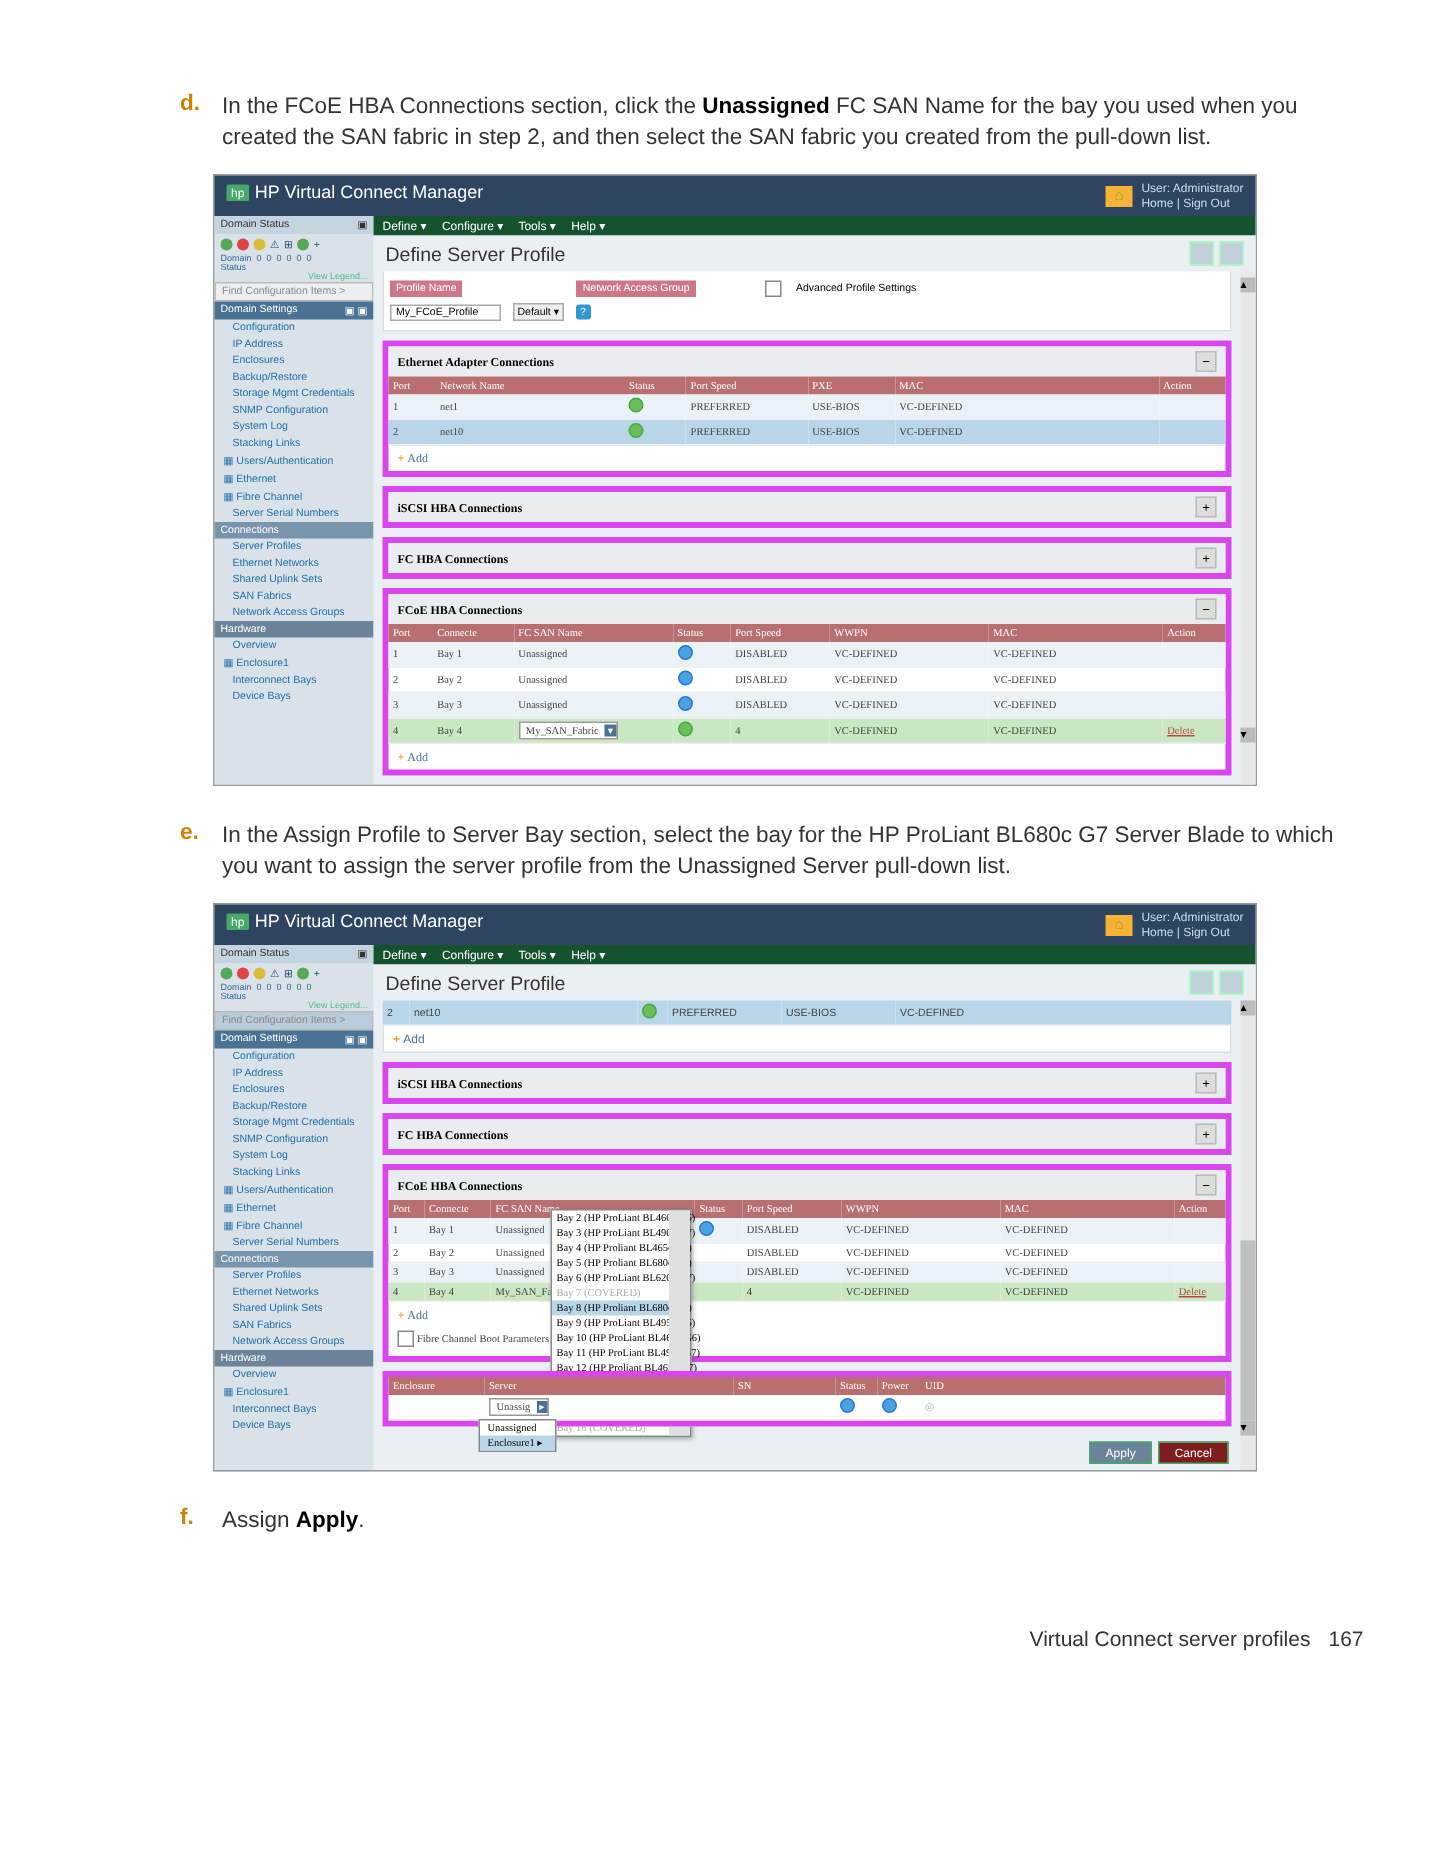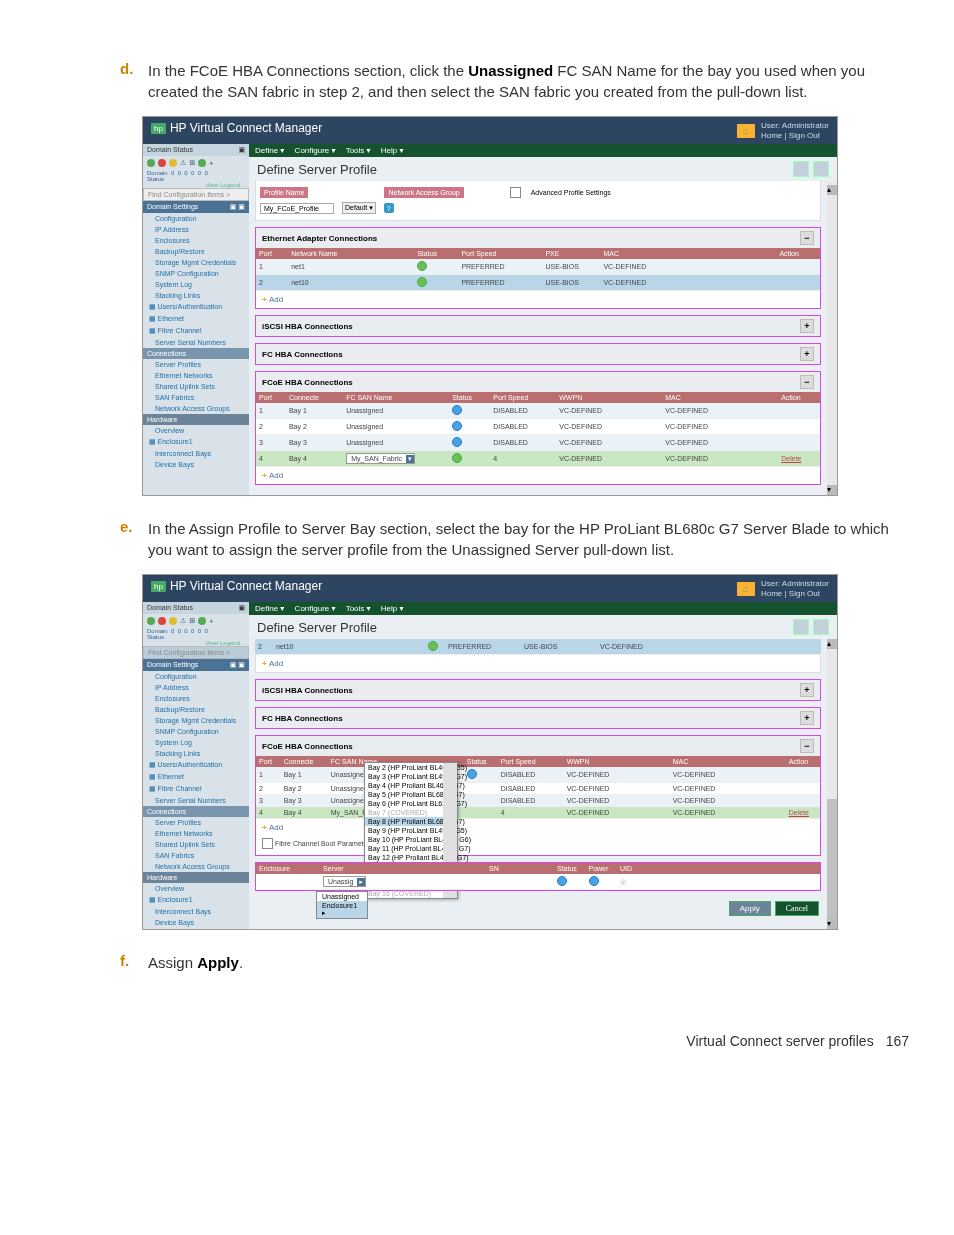--- a/index.html
+++ b/index.html
@@ -37,21 +37,21 @@
   .main-ic{display:flex;gap:4px;}
   .main-ic span{width:14px;height:14px;background:#c2d0da;display:inline-block;border:1px solid #9fb;}
   .section { margin: 0 6px; }
   .sec-title { background: #e0e6eb; color: #333; font-weight: bold; padding: 3px 6px; font-size:9px;}
   .sec-body { background: #fff; padding: 4px; border:1px solid #ddd; border-top:none;}
   .profile-row { display: flex; align-items: center; gap: 8px; font-size: 7px; padding:2px 0;}
   .lbl-orange { background: #c78; color: #fff; padding: 2px 4px; font-size:7px;}
   .input-box { border: 1px solid #aaa; padding: 1px 3px; background: #fff; font-size:7px;}
   .select-box { border:1px solid #aaa; background:#eee; padding:1px 2px; font-size:7px;}
   .q-icon{width:10px;height:10px;background:#39c;color:#fff;display:inline-flex;align-items:center;justify-content:center;font-size:7px;border-radius:2px;}
-  .panel { margin: 6px; border: 1px solid #d946ef; background:#fff;}
+  .panel { margin: 6px; border: 4px solid #d946ef; background:#fff;font-family:Liberation Serif, serif;}
   .panel-hd{background:#e9edf0;display:flex;justify-content:space-between;align-items:center;padding:3px 6px;font-size:8px;font-weight:bold;}
   .panel-hd .collapse{background:#ddd;width:12px;height:12px;display:inline-flex;align-items:center;justify-content:center;font-size:9px;border:1px solid #bbb;}
   .tbl { width: 100%; border-collapse: collapse; font-size: 7px; }
   .tbl th { background: #b96f6f; color: #fff; text-align: left; padding: 2px 3px; font-weight: normal; }
   .tbl td { padding: 2px 3px; border-bottom: 1px solid #eee; color:#444;}
   .tbl tr.row-a { background: #eaf2f7; }
   .tbl tr.row-sel { background: #b9d6e8; }
   .tbl tr.row-sel-green { background: #c9e7c2; }
   .circle-green { width: 8px; height: 8px; background: #6bbf59; border-radius: 50%; display: inline-block; border:1px solid #4a4;}
   .circle-blue { width: 8px; height: 8px; background: #4aa3df; border-radius: 50%; display: inline-block; border:1px solid #27d;}
@@ -519,21 +519,21 @@
                     </tr>
           </tbody>
                 </table>
           <div class="assign-popup" style="top:28px;left:60px;width:50px;">
             <div>Unassigned</div>
             <div class="hl" style="background:#b9d6e8;">Enclosure1   ▸</div>
           </div>
         </div>
         <div class="footer-btns">
           <span class="btn">Apply</span>
-          <span class="btn" style="background:#14532d;font-family:Liberation Serif, serif;">Cancel</span>
+          <span class="btn" style="background:#7f1d1d;">Cancel</span>
         </div>
           </div>
           <div class="scroll-trough">
               <div style="background:#bbb;height:10px;">▴</div>
               <div style="background:#c0c0c0;height:120px;margin-top:150px;"></div>
               <div style="background:#bbb;height:10px;">▾</div>
             </div>
         </div>
       </div>
     </div>

